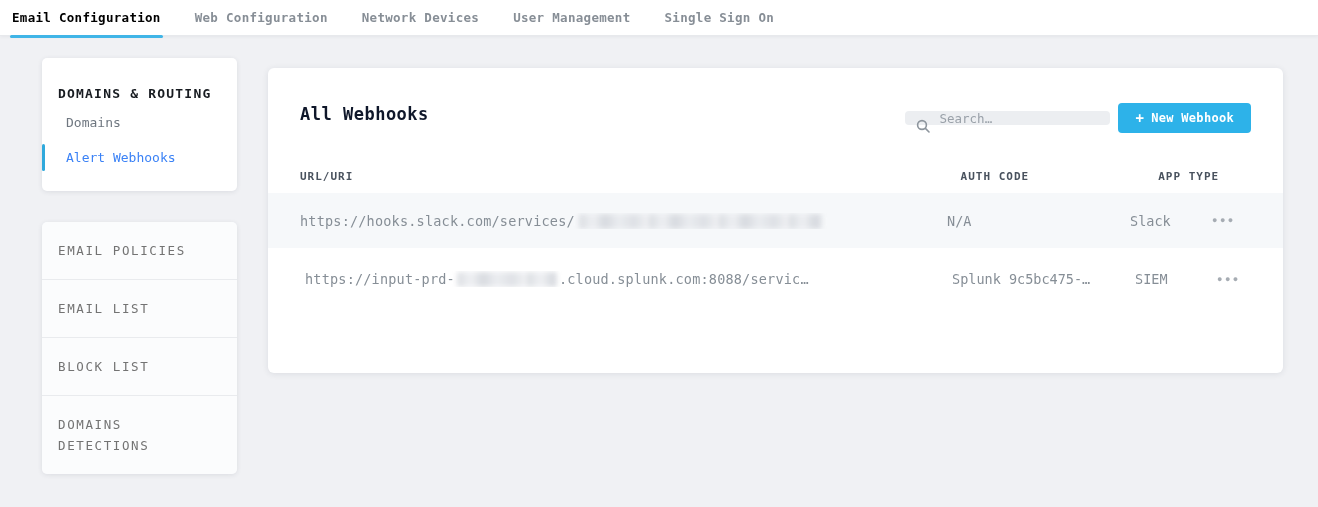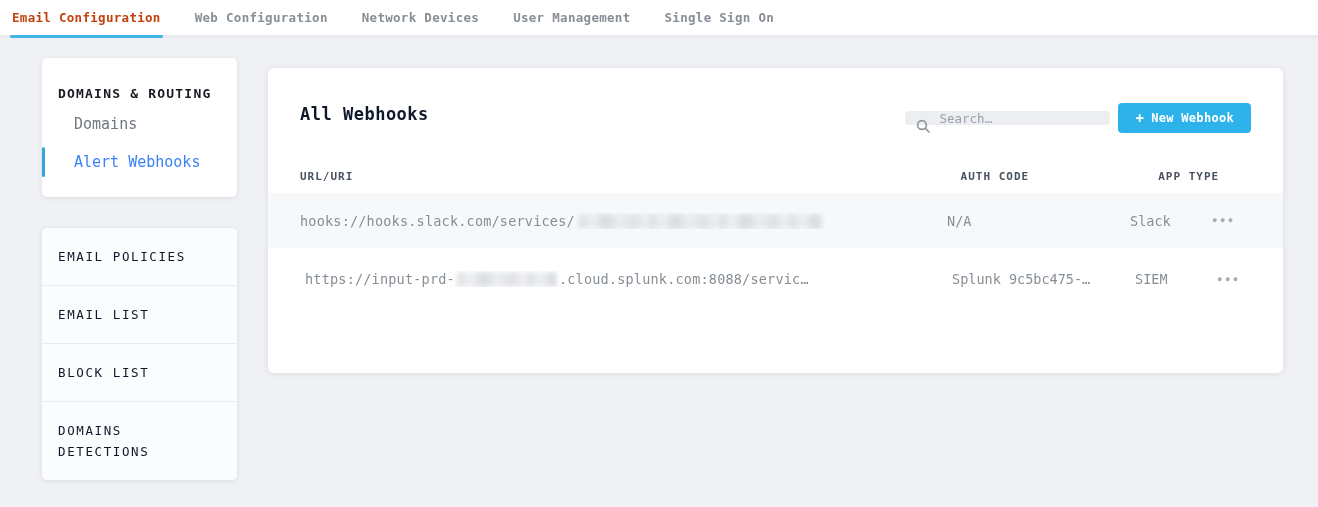--- a/index.html
+++ b/index.html
@@ -26,21 +26,21 @@
     display: flex; align-items: center;
     padding: 0 2px;
     margin-right: 30px;
     font-size: 12.5px;
     font-weight: bold;
     color: #878e96;
     letter-spacing: 0.3px;
     cursor: pointer;
     white-space: nowrap;
   }
-  .topnav .tab.active { color: #c2410c; }
+  .topnav .tab.active { color: #000000; }
   .topnav .tab.active::after {
     content: "";
     position: absolute; left: 0; right: 0; bottom: -2px;
     height: 3px; border-radius: 2px;
     background: #40b5e7;
   }
 
   
   .sidebar { position: absolute; left: 42px; top: 58px; width: 195px; }
   .side-card {
@@ -52,22 +52,22 @@
   }
   .side-card .card-title {
     padding: 14px 16px 4px 16px;
     font-size: 13px; font-weight: bold;
     color: #181c21;
     letter-spacing: 1.2px;
     white-space: nowrap;
   }
   .side-item {
     position: relative;
-    padding: 10px 32px;
-    font-size: 15px;
+    padding: 10px 24px;
+    font-size: 13px;
     color: #6f7780;
     cursor: pointer;
     white-space: nowrap;
   }
   .side-item.active { color: #3b82f6; }
   .side-item .indicator {
     display: none;
     position: absolute; left: 0; top: 4px; bottom: 4px;
     width: 3px; border-radius: 2px;
     background: #2fa9dc;
@@ -76,21 +76,21 @@
 
   .side-group {
     border-radius: 5px;
     box-shadow: 0 1px 5px rgba(40,50,70,0.10);
     overflow: hidden;
   }
   .side-section {
     background: #fbfcfd;
     padding: 18px 16px;
     font-size: 12.5px;
-    color: #0f172a;
+    color: #737373;
     letter-spacing: 1.6px;
     line-height: 21px;
     border-bottom: 1px solid #e9ebee;
     cursor: pointer;
   }
   .side-section:last-child { border-bottom: none; }
 
   
   .main-card {
     position: absolute; left: 268px; top: 68px;
@@ -252,21 +252,21 @@
 
   <div class="tbl-header">
     <div class="col col-url">URL/URI</div>
     <div class="col col-auth">AUTH CODE</div>
     <div class="col col-app">APP TYPE</div>
     <div class="col col-actions"></div>
   </div>
 
   <div class="tbl-row row-1 shaded">
     <div class="cell url col-url">
-      <span>hooks://hooks.slack.com/services/</span><span class="redacted redact-w-243"></span><span></span>
+      <span>https://hooks.slack.com/services/</span><span class="redacted redact-w-243"></span><span></span>
     </div>
     <div class="cell col-auth">N/A</div>
     <div class="cell col-app">Slack</div>
     <div class="cell col-actions">
       <button class="actions-btn">
         <span>●●●</span>
       </button>
     </div>
   </div>
 

